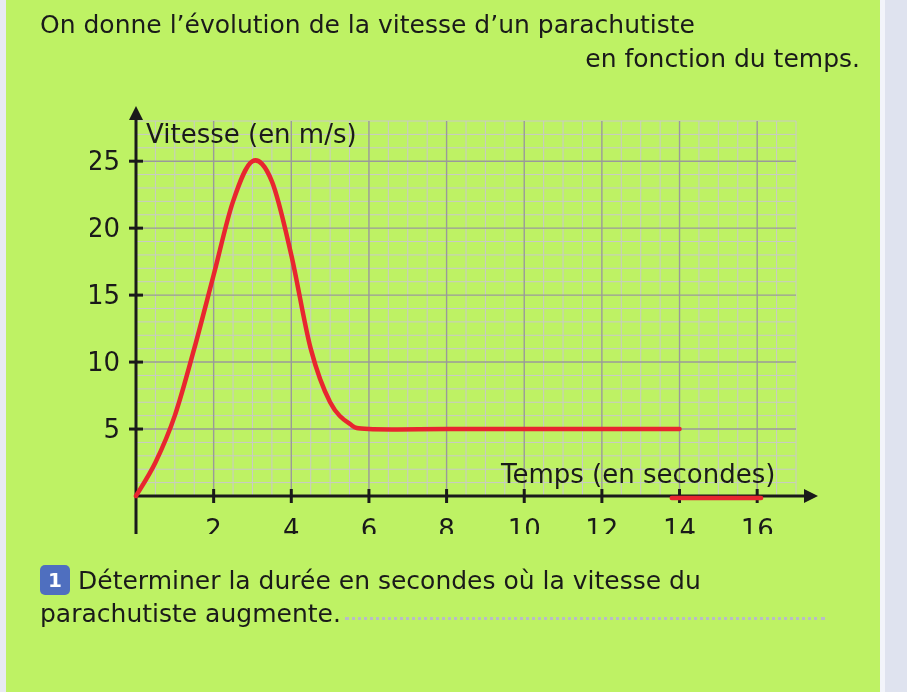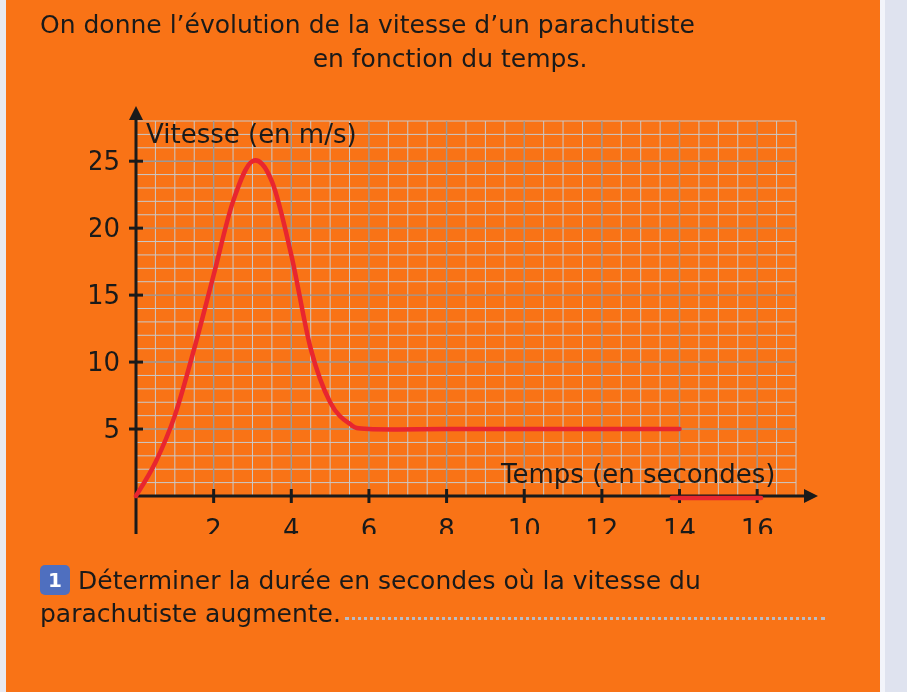--- a/index.html
+++ b/index.html
@@ -12,21 +12,21 @@
     background: #ffffff;
     font-family: "DejaVu Sans", sans-serif;
     overflow: hidden;
     position: relative;
   }
   #page {
     position: absolute;
     left: 0; top: 0;
     width: 907px;
     height: 692px;
-    background: #f97316;
+    background: #bef264;
   }
   
   .edge-left {
     position: absolute;
     left: 0; top: 0;
     width: 6px; height: 692px;
     background: #e8eaf2;
   }
   .edge-right {
     position: absolute;
@@ -47,21 +47,21 @@
     top: 8px;
     width: 820px;
     font-size: 25px;
     line-height: 1.35;
     color: #1a1a1a;
     text-align: justify;
     text-justify: inter-word;
   }
   .intro span.last {
     display: block;
-    text-align: center;
+    text-align: right;
   }
 
   #chart-area {
     position: absolute;
     left: 90px;
     top: 104px;
     width: 730px;
     height: 430px;
   }
   #chart-svg {

